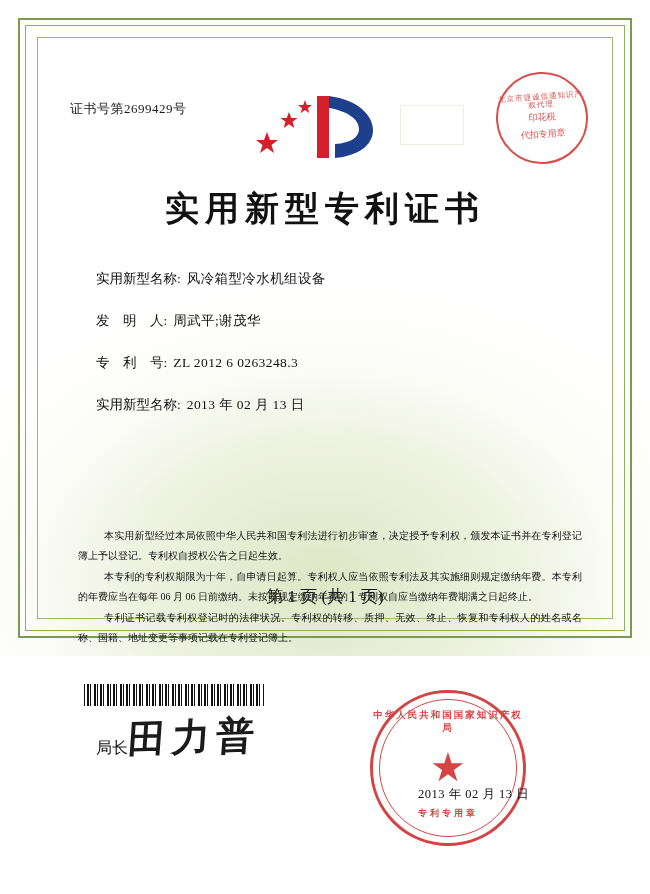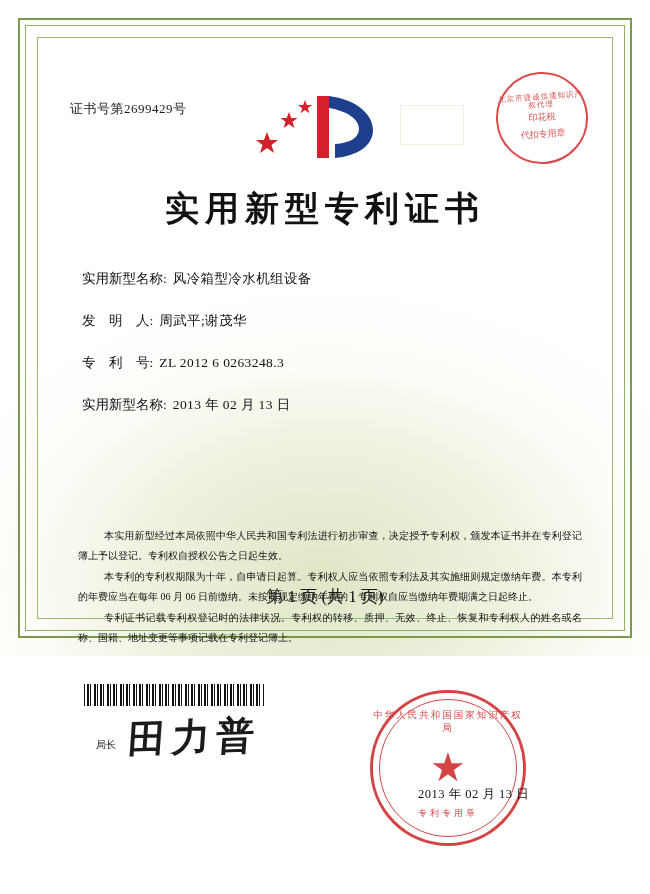--- a/index.html
+++ b/index.html
@@ -108,21 +108,21 @@
     font-family: "DejaVu Sans", "Liberation Sans", sans-serif;
     font-size: 34px;
     font-weight: bold;
     letter-spacing: 6px;
     color: #111;
   }
 
   
   .fields {
     position: absolute;
-    left: 82px;
+    left: 96px;
     top: 270px;
     right: 70px;
   }
   .field-row {
     display: flex;
     align-items: baseline;
     margin-bottom: 24px;
     font-size: 13.5px;
     color: #111;
   }
@@ -164,21 +164,21 @@
       #111 6px, #111 7px, #fff 7px, #fff 10px,
       #111 10px, #111 12px, #fff 12px, #fff 13px
     );
   }
 
   
   .sig-label {
     position: absolute;
     left: 96px;
     top: 738px;
-    font-size: 10px;
+    font-size: 16px;
     color: #111;
   }
   .signature {
     position: absolute;
     left: 128px;
     top: 712px;
     font-family: "DejaVu Serif", serif;
     font-size: 38px;
     color: #1b1b1b;
     letter-spacing: 6px;
@@ -208,20 +208,21 @@
     border-radius: 50%;
   }
   .seal-text-top,
   .seal-text-bottom {
     position: absolute;
     left: 0;
     right: 0;
     text-align: center;
     font-size: 9.5px;
     letter-spacing: 2px;
+    font-weight: bold;
   }
   .seal-text-top { top: 16px; }
   .seal-text-bottom { bottom: 23px; font-size: 9px; letter-spacing: 3px; }
   .seal-star {
     position: absolute;
     left: 50%;
     top: 50%;
     transform: translate(-50%, -50%);
     font-size: 40px;
     line-height: 1;

